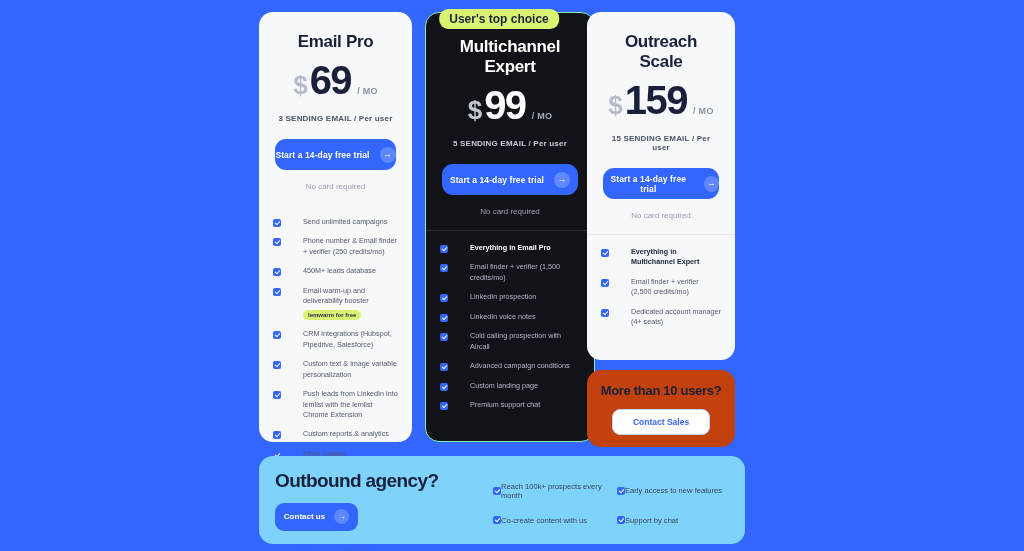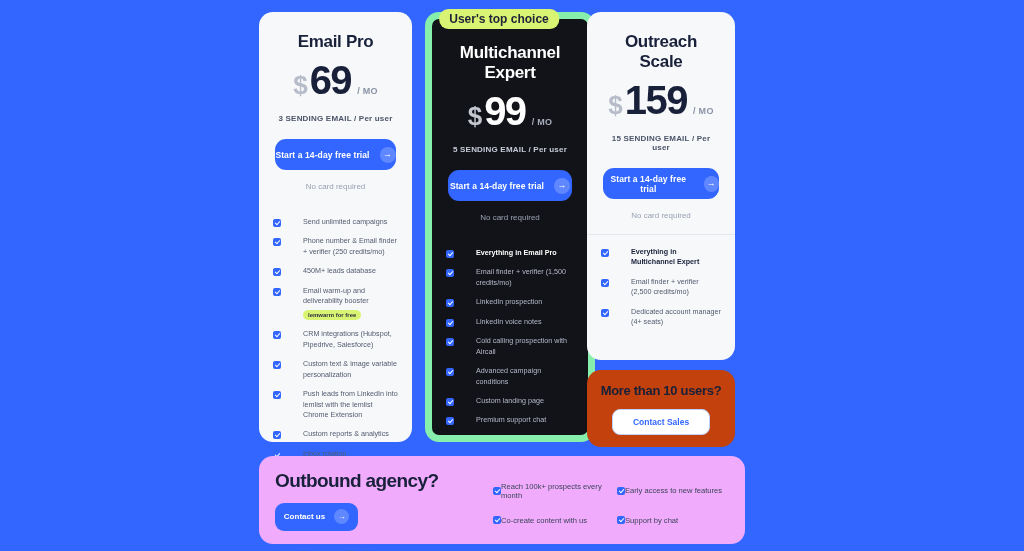--- a/index.html
+++ b/index.html
@@ -170,21 +170,21 @@
   
   #card-email-pro {
     left: 259px; top: 12px; width: 153px; height: 430px;
     background: #F7F8FA;
   }
 
   
   #card-multichannel {
     left: 425px; top: 12px; width: 170px; height: 430px;
     background: #121318;
-    border: 7px solid #86efac;
+    border: 1px solid #86efac;
     border-radius: 14px;
   }
   #card-multichannel .plan-name { color: #fff; }
   #card-multichannel .amount { color: #fff; }
   #card-multichannel .currency { color: #C3C7D0; }
   #card-multichannel .per { color: #A7ADBC; }
   #card-multichannel .quota { color: #C6CBD7; }
   #card-multichannel .nocard { color: #9BA2B2; }
   #card-multichannel .divider { background: #2A2C34; }
   #card-multichannel .feat { color: #B4BACA; }
@@ -237,21 +237,21 @@
     font-family: "Liberation Sans", sans-serif;
     font-size: 8.5px;
     font-weight: 700;
     cursor: pointer;
   }
 
   
   #banner-agency {
     position: absolute;
     left: 259px; top: 456px; width: 486px; height: 88px;
-    background: #f0abfc;
+    background: #7dd3fc;
     border-radius: 14px;
     display: flex;
     align-items: center;
     padding: 8px 16px;
   }
   .ag-left { width: 200px; }
   .ag-title {
     font-size: 19px;
     font-weight: 800;
     color: #18203A;

